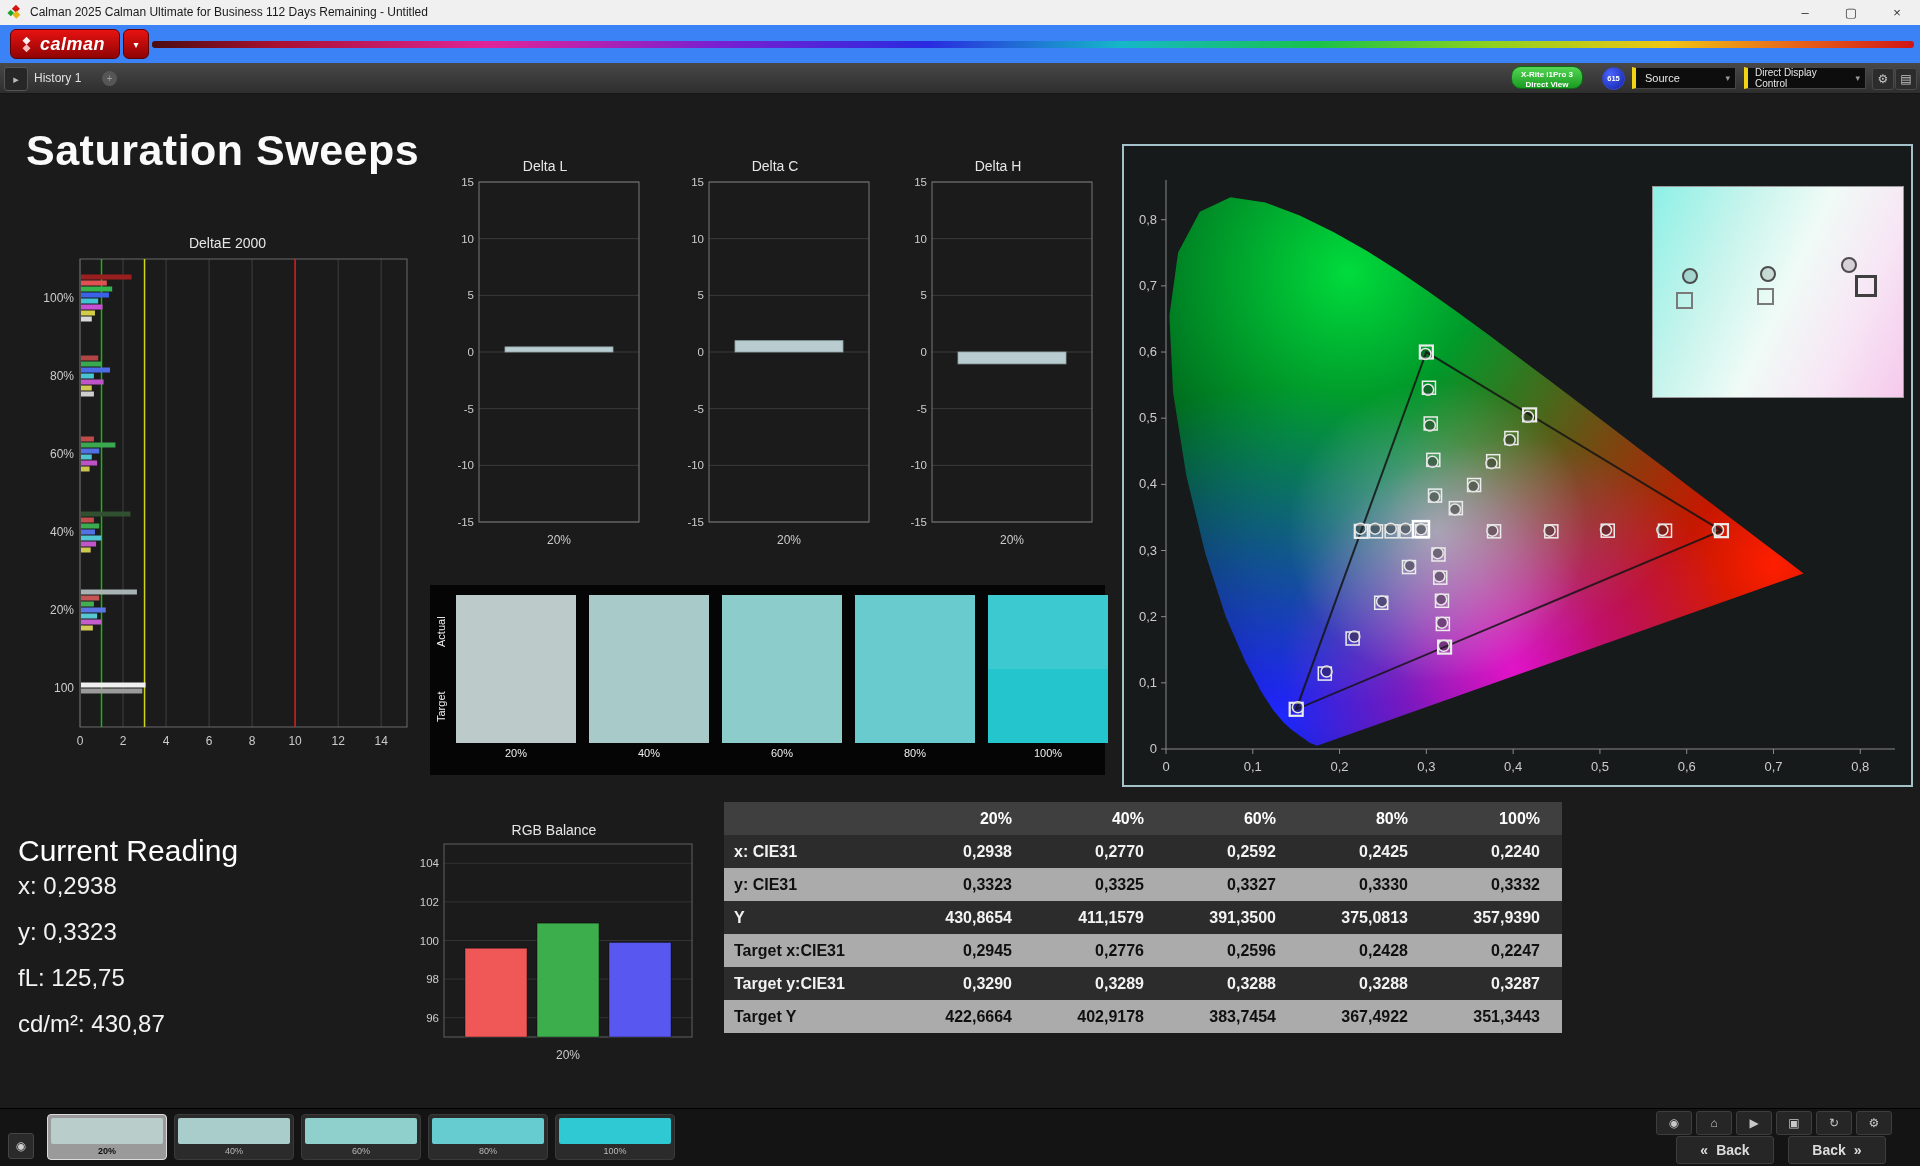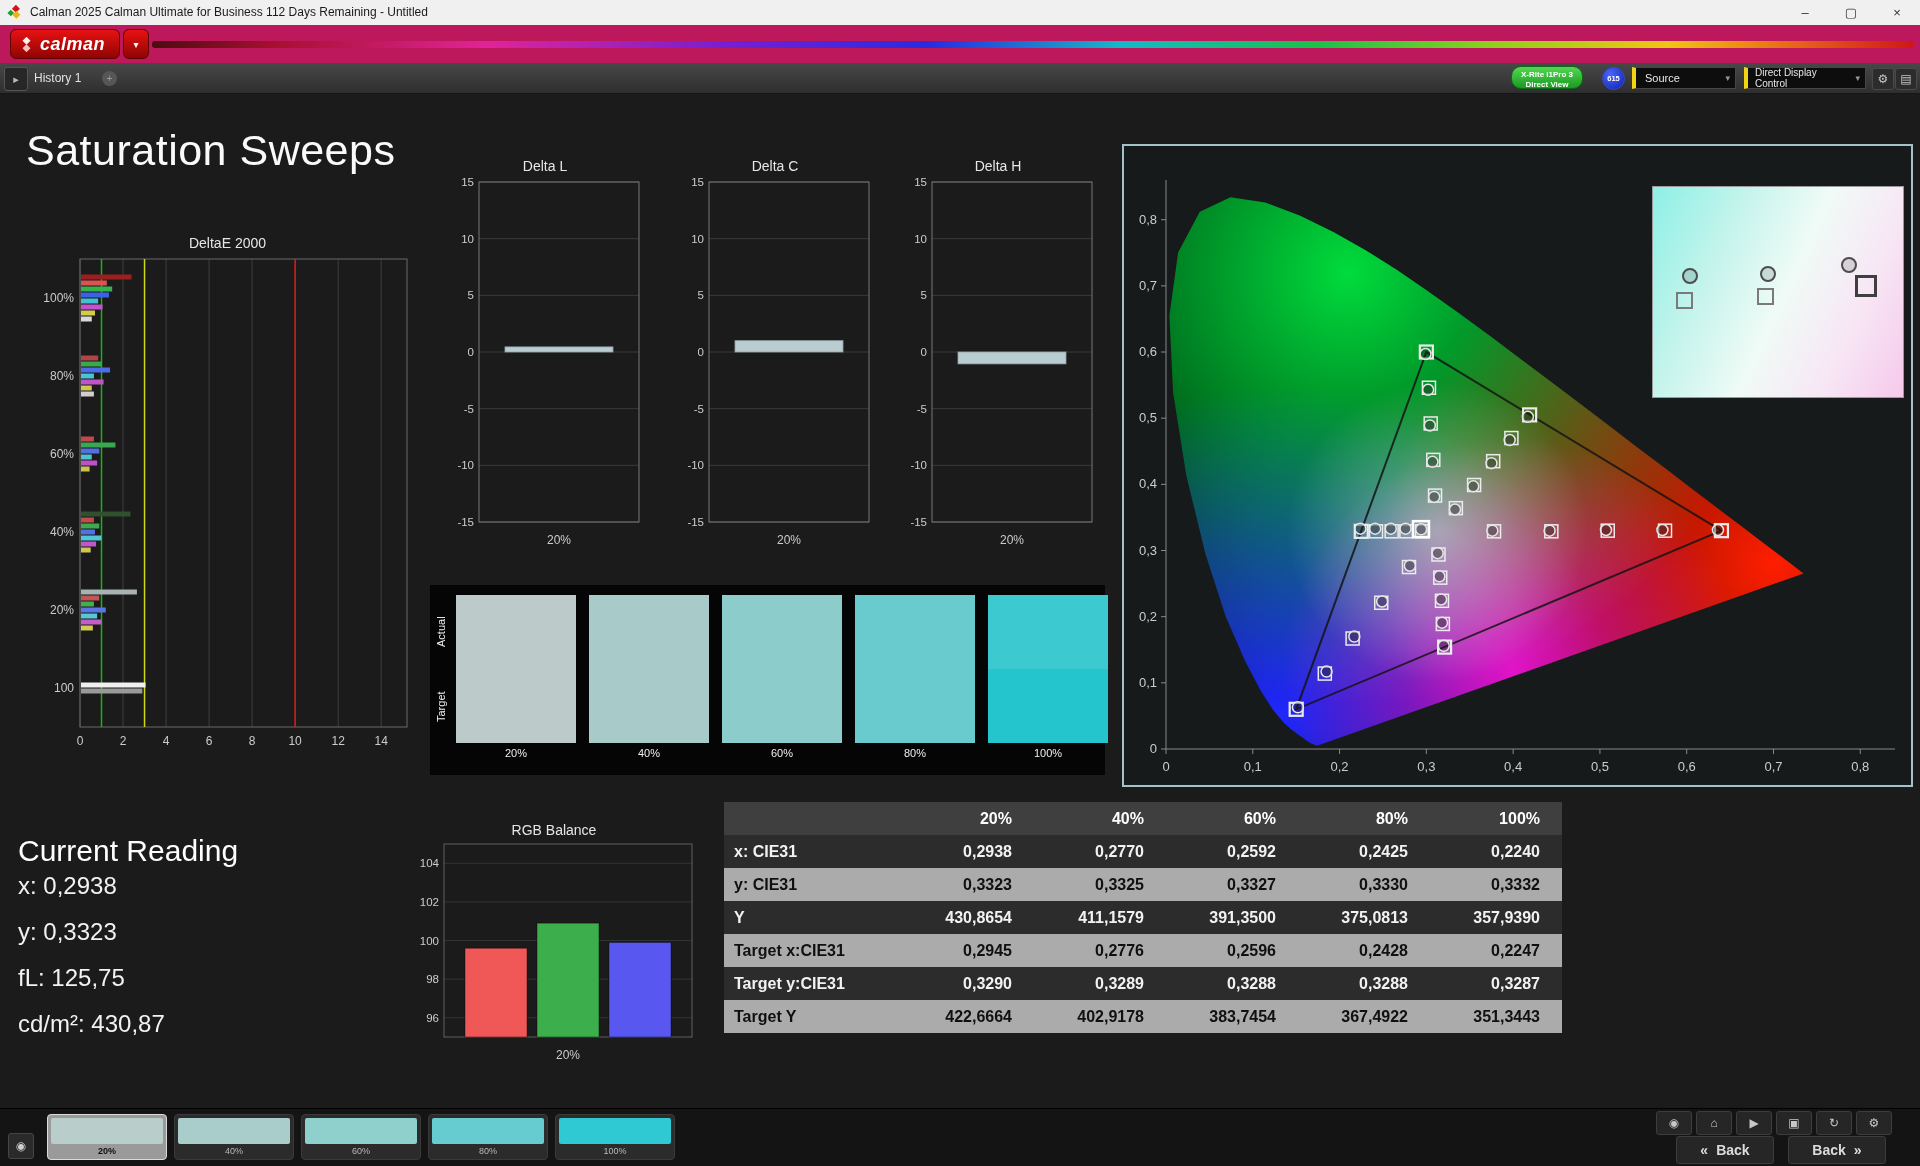--- a/index.html
+++ b/index.html
@@ -8,21 +8,21 @@
   .abs{position:absolute;}
 
   
   .titlebar{left:0;top:0;width:1920px;height:25px;background:#f0f0f0;border-bottom:3px solid #0f766e;}
   .titlebar .wicon{left:7px;top:5px;width:15px;height:15px;}
   .titlebar .wtitle{left:30px;top:0;height:25px;line-height:25px;font-size:12px;color:#1a1a1a;}
   .wctrls{right:0;top:0;height:25px;display:flex;}
   .wctrl{width:46px;height:25px;display:flex;align-items:center;justify-content:center;font-size:13px;color:#333;cursor:pointer;}
 
   
-  .menubar{left:0;top:25px;width:1920px;height:38px;background:#be185d;}
+  .menubar{left:0;top:25px;width:1920px;height:38px;background:#3b82f6;}
   .rainbow{left:152px;top:16px;right:6px;height:7px;border-radius:3px;
     background:linear-gradient(90deg,#4a0c10 0%,#a81030 7%,#e02498 19%,#7a1fd0 32%,#2a2ae0 44%,#15b8c8 55%,#18c24a 66%,#8ed01e 76%,#f0c514 86%,#e8681a 93%,#cf1616 100%);}
   .logo{left:10px;top:4px;height:30px;display:flex;gap:3px;align-items:stretch;}
   .logo-main{display:flex;align-items:center;gap:6px;padding:0 14px 0 8px;border-radius:6px;
     background:linear-gradient(#e81212,#8f0404);border:1px solid #5e0202;}
   .logo-text{color:#fff;font-size:18px;font-weight:bold;font-style:italic;letter-spacing:.5px;}
   .logo-dd{width:24px;border-radius:6px;background:linear-gradient(#e81212,#8f0404);border:1px solid #5e0202;
     color:#fff;display:flex;align-items:center;justify-content:center;font-size:10px;}
 
   
@@ -40,21 +40,21 @@
     display:flex;align-items:center;justify-content:center;}
   .dd{display:flex;align-items:center;background:#0d0d0d;border:1px solid #464646;border-left:4px solid #f2d415;
     color:#e8e8e8;box-sizing:border-box;height:22px;padding:0 5px 0 7px;}
   .dd .arrow{margin-left:auto;color:#999;font-size:9px;padding-left:5px;}
   .dd-source{left:1632px;top:4px;width:104px;font-size:11px;padding-left:9px;}
   .dd-ddc{left:1744px;top:4px;width:122px;font-size:10px;gap:24px;}
   .tb-ico{top:5px;width:20px;height:20px;background:#2c2c2c;border:1px solid #4a4a4a;border-radius:3px;
     color:#c4c4c4;font-size:12px;display:flex;align-items:center;justify-content:center;}
 
   
-  .page-title{left:26px;top:126px;font-size:43px;color:#fafafa;font-weight:400;letter-spacing:.5px;}
+  .page-title{left:26px;top:126px;font-size:43px;color:#fafafa;font-weight:700;letter-spacing:.5px;}
   .chart-title{font-size:14px;color:#e6e6e6;text-align:center;}
 
   .deltae-wrap{left:40px;top:235px;width:375px;height:535px;}
   .mini-wrap{top:158px;width:200px;height:402px;}
   .rgb-wrap{left:408px;top:822px;width:292px;height:262px;}
 
   
   .swatch-panel{left:430px;top:585px;width:675px;height:190px;background:#050505;}
   .rot-label{position:absolute;left:3px;width:16px;color:#f0f0f0;font-size:11px;
     writing-mode:vertical-rl;transform:rotate(180deg);display:flex;align-items:center;justify-content:center;}

